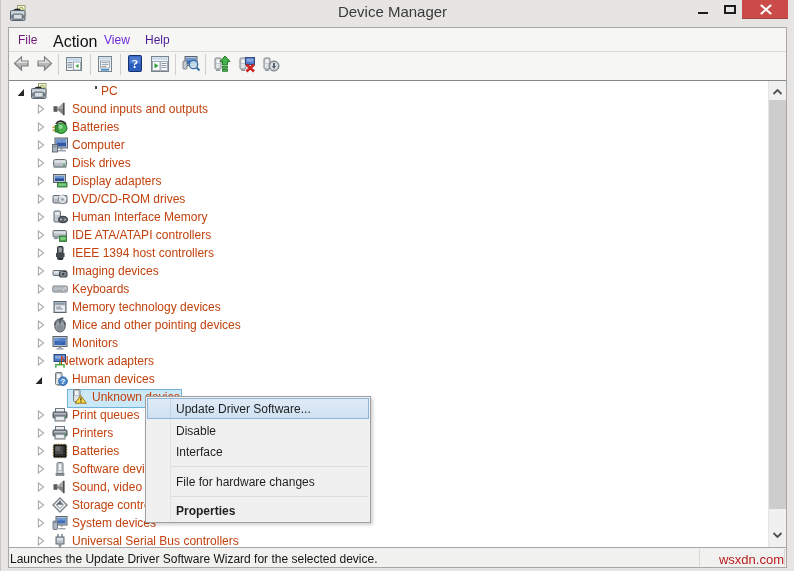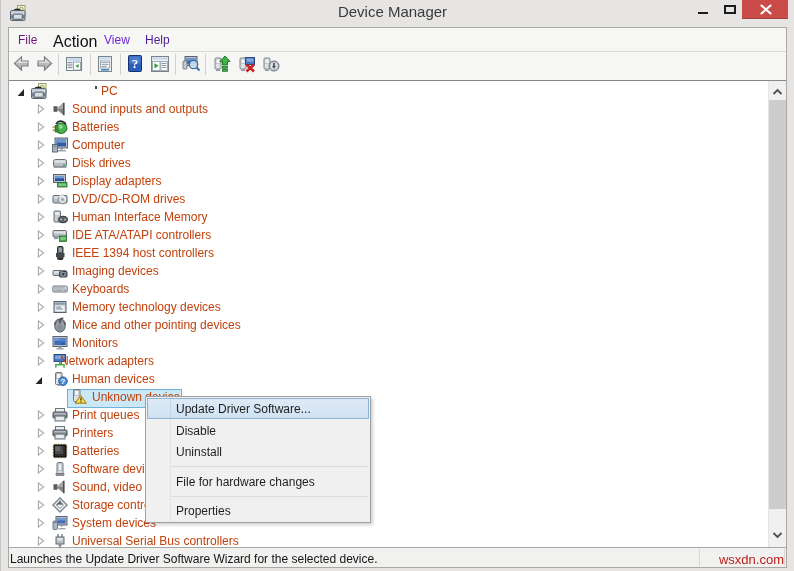--- a/index.html
+++ b/index.html
@@ -441,22 +441,22 @@
 <svg class="abs" style="left:772px;top:531px" width="11" height="8" viewBox="0 0 11 8">
     <path d="M1.5 2 L5.5 6 L9.5 2" fill="none" stroke="#505050" stroke-width="1.8"></path>
   </svg>
 
 <div class="abs" style="left:145px;top:396px;width:226px;height:127px;background:#f0f0f0;border:1px solid #a0a0a0;box-shadow:2px 2px 3px rgba(0,0,0,0.18)"></div>
 <div class="abs" style="left:170px;top:397px;width:1px;height:125px;background:#e2e2e2"></div>
 <div class="abs" style="left:147px;top:398px;width:222px;height:21px;background:linear-gradient(#dfeaf6,#cfe2f2);border:1px solid #8eb4d7"></div>
 <div class="abs" style="left:170px;top:399px;width:1px;height:19px;background:#c3d6e8"></div>
 <div class="menu-t" style="left:176px;top:402px">Update Driver Software...</div>
 <div class="menu-t" style="left:176px;top:424px">Disable</div>
-<div class="menu-t" style="left:176px;top:445px">Uninstall</div>
+<div class="menu-t" style="left:176px;top:445px">Interface</div>
 <div class="abs" style="left:171px;top:466px;width:197px;height:1px;background:#dcdcdc"></div>
 <div class="menu-t" style="left:176px;top:475px">File for hardware changes</div>
 <div class="abs" style="left:171px;top:496px;width:197px;height:1px;background:#dcdcdc"></div>
-<div class="menu-t" style="left:176px;top:504px;font-weight:normal">Properties</div>
+<div class="menu-t" style="left:176px;top:504px;font-weight:bold">Properties</div>
 
 <div class="abs" style="left:9px;top:548px;width:777px;height:19px;background:#f1f1f0"></div>
 <div class="abs" style="left:699px;top:549px;width:1px;height:17px;background:#d8d8d6"></div>
 <div class="abs" style="left:784px;top:549px;width:1px;height:17px;background:#d8d8d6"></div>
 <div class="abs" style="left:10px;top:552px;font-size:12px;color:#141414">Launches the Update Driver Software Wizard for the selected device.</div>
 <div class="abs" style="left:0;top:552px;width:784px;text-align:right;font-size:13px;color:#b91c1c">wsxdn.com</div>
 </body></html>

